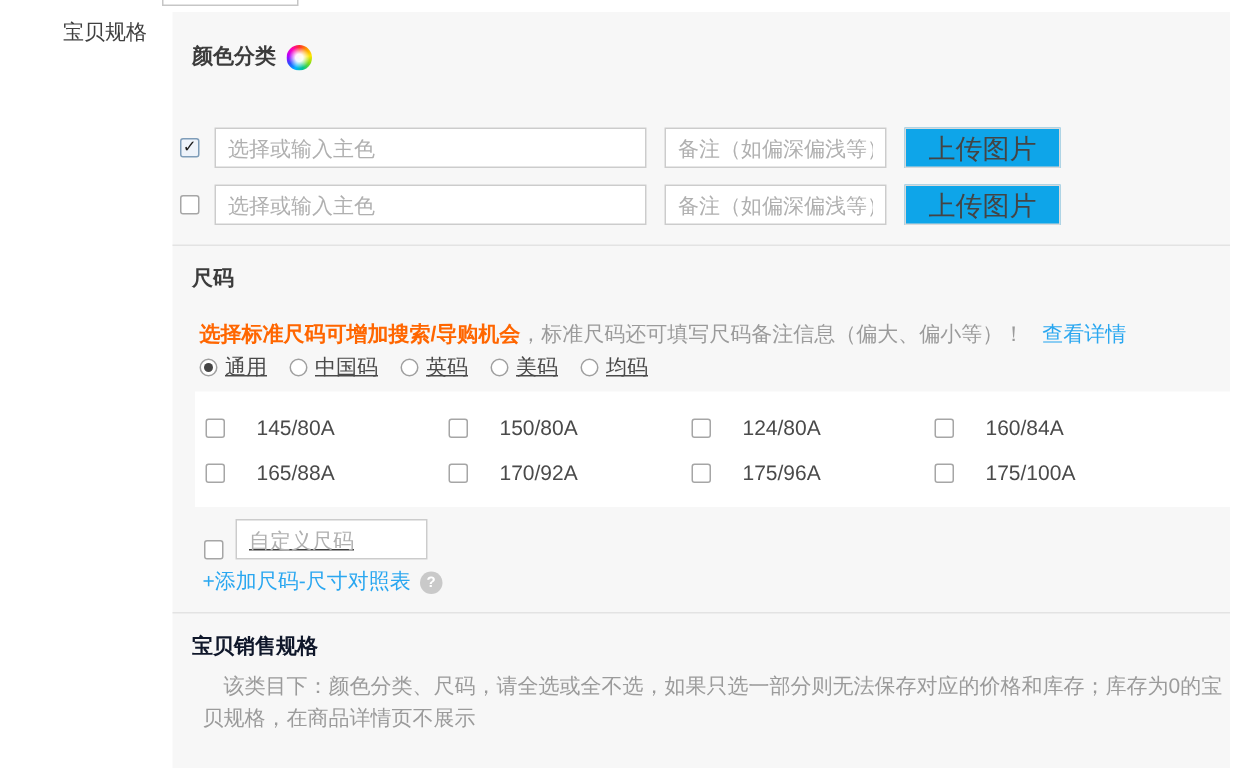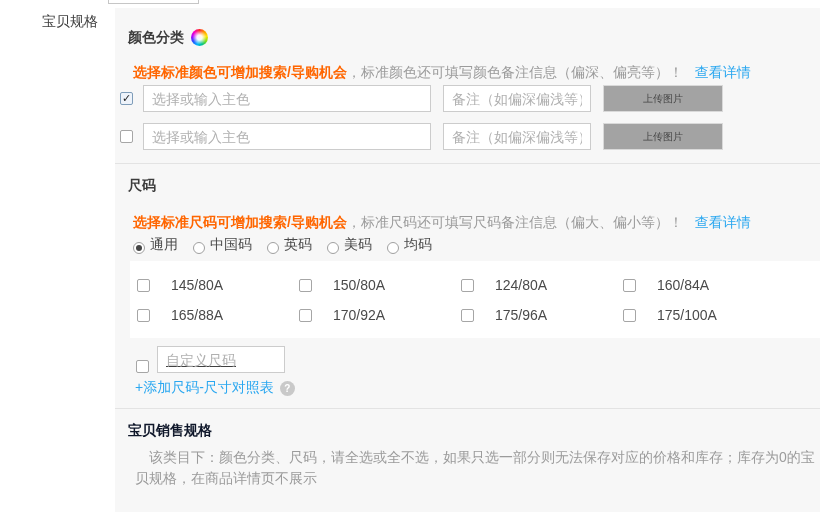--- a/index.html
+++ b/index.html
@@ -10,21 +10,21 @@
   
   .top-cut { position:absolute; left:108px; top:-19px; width:91px; height:23px;
     background:#fff; border:1px solid #c6c6c6; }
 
   .field-label { position:absolute; left:0; top:13px; width:98px; text-align:right;
     color:#404040; font-size:14px; }
 
   .panel { position:absolute; left:115px; top:8px; width:705px; height:504px; background:#f7f7f7; }
 
   .sec-title { position:absolute; left:13px; font-weight:bold; font-size:14px; color:#3c3c3c;
-    display:flex; align-items:flex-start; }
+    display:flex; align-items:center; }
   .wheel { display:inline-block; width:17px; height:17px; border-radius:50%; margin-left:7px;
     background:
       radial-gradient(circle at 50% 50%, rgba(255,255,255,.95) 0 2.5px, rgba(255,255,255,0) 7px),
       conic-gradient(#ff2d2d,#ff9a00,#ffe600,#7ddd1a,#00c48f,#00b3ff,#2d4bff,#b400ff,#ff00b8,#ff2d2d); }
 
   .tip { position:absolute; left:18px; white-space:nowrap; font-size:14px; }
   .tip .hot { color:#ff6600; font-weight:bold; }
   .tip .rest { color:#9b9b9b; }
   .tip a { color:#2aa7f0; text-decoration:none; margin-left:8px; cursor:pointer; }
 
@@ -34,27 +34,27 @@
     font-size:11px; line-height:11px; color:#1b1b1b; cursor:pointer; }
   .chk .mark { visibility:hidden; }
   .chk.checked { background:#eef3fa; border-color:#7f9db9; }
   .chk.checked .mark { visibility:visible; }
 
   input.txt { height:27px; border:1px solid #ccc; background:#fff; padding:12px 8px;
     font-size:14px; color:#555; font-family:inherit; outline:none; }
   input.txt::placeholder { color:#b0b0b0; }
   .main-in { width:288px; margin-left:10px; }
   .note-in { width:148px; margin-left:12px; }
-  .upload-btn { width:120px; height:27px; margin-left:12px; background:#a3a3a3;
-    border:1px solid #d9d9d9; color:#444; font-size:10px; font-family:inherit; cursor:pointer; }
+  .upload-btn { width:104px; height:27px; margin-left:12px; background:#0ea5e9;
+    border:1px solid #d9d9d9; color:#444; font-size:18px; font-family:inherit; cursor:pointer; }
 
   .divider { position:absolute; left:0; width:705px; height:0; border-top:1px solid #e3e3e3; }
 
   .radio-row { position:absolute; left:18px; display:flex; align-items:center; gap:15px; color:#4a4a4a; }
-  .radio-item { display:flex; align-items:flex-end; gap:5px; cursor:pointer; }
+  .radio-item { display:flex; align-items:center; gap:5px; cursor:pointer;text-decoration:underline; }
   .radio { width:12px; height:12px; border-radius:50%; border:1px solid #a0a0a0; background:#fff;
     display:inline-flex; align-items:center; justify-content:center; }
   .radio.selected::after { content:""; width:6px; height:6px; border-radius:50%; background:#454545; }
 
   .size-box { position:absolute; left:15px; top:253px; width:690px; height:77px; background:#fff;
     display:grid; grid-template-columns:repeat(4,162px); grid-auto-rows:30px; padding:9px 0 0 7px; }
   .size-cell { display:flex; align-items:center; gap:21px; color:#4a4a4a; }
 
   .custom-row { position:absolute; left:21px; top:337px; height:28px; display:flex; align-items:flex-end;text-decoration:underline; }
   .custom-in { width:128px; margin-left:8px; height:28px; }
@@ -78,24 +78,20 @@
 
   <div class="field-label">宝贝规格</div>
 
   <div class="panel">
 
     <div class="sec-title" style="top:21px;">
       <span>颜色分类</span>
       <span class="wheel"></span>
     </div>
 
-    <div class="tip" style="top:56px;">
-      <span class="hot">选择标准颜色可增加搜索/导购机会</span><span class="rest">，标准颜色还可填写颜色备注信息（偏深、偏亮等）！</span>
-      <a>查看详情</a>
-    </div>
 
     <div class="spec-row" style="top:77px;">
       <span class="chk checked">
           <span class="mark">✓</span>
         </span>
       <input class="txt main-in" placeholder="选择或输入主色" style="">
       <input class="txt note-in" placeholder="备注（如偏深偏浅等）" style="">
       <button class="upload-btn">上传图片</button>
     </div>
 

